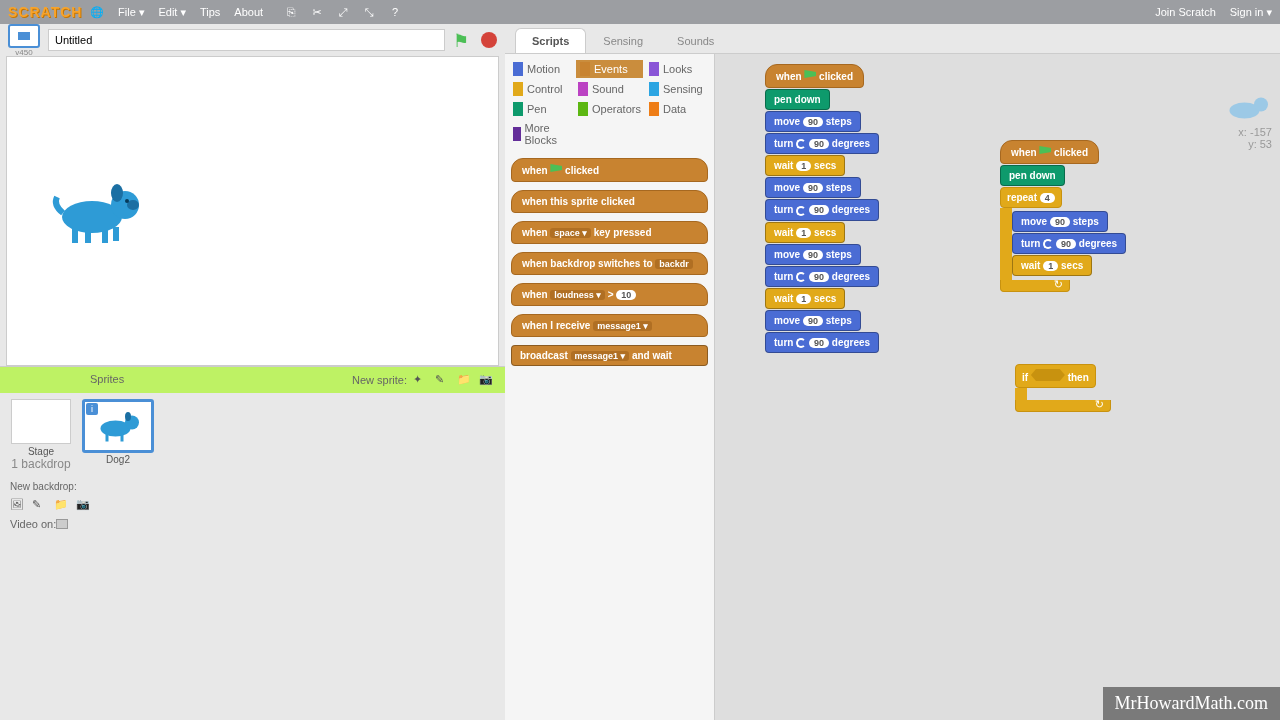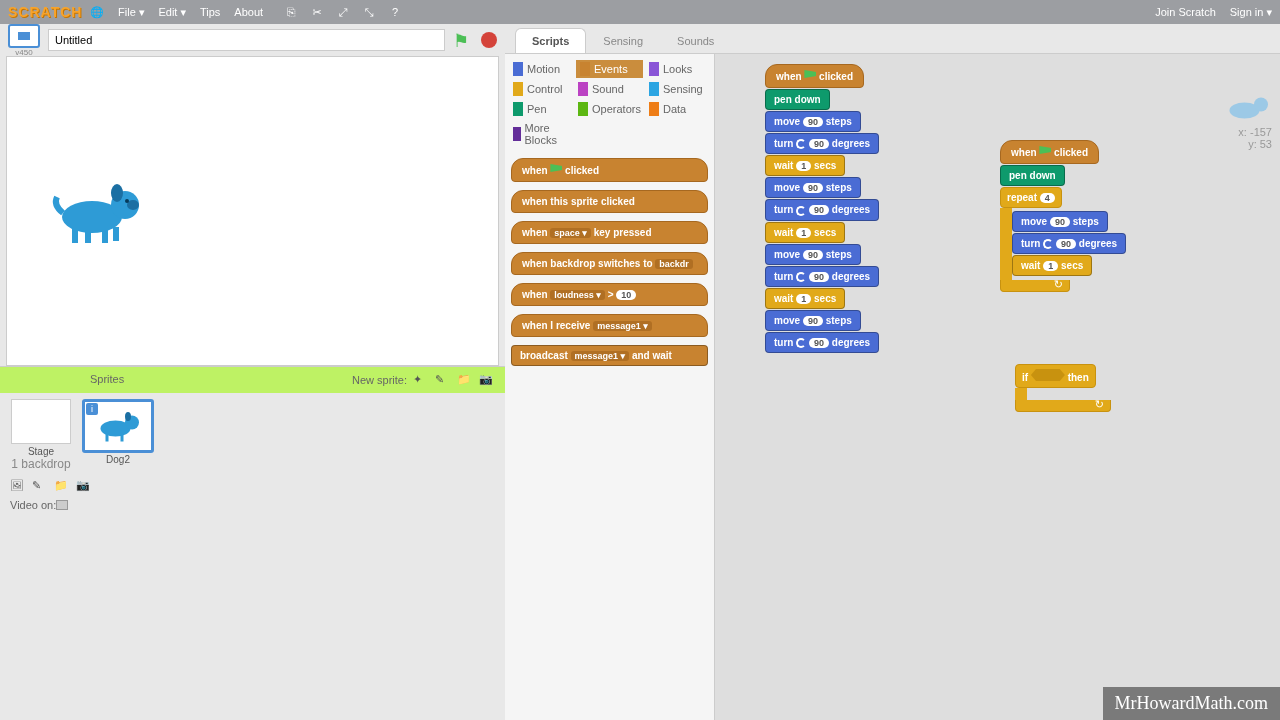--- a/index.html
+++ b/index.html
@@ -156,20 +156,21 @@
                   <ellipse cx="45" cy="40" rx="30" ry="16" fill="#2e9bd6"></ellipse>
                   <circle cx="78" cy="28" r="14" fill="#2e9bd6"></circle>
                   <ellipse cx="70" cy="16" rx="6" ry="9" fill="#1b6fa3"></ellipse>
                   <rect x="25" y="50" width="6" height="16" fill="#2e9bd6"></rect>
                   <rect x="55" y="50" width="6" height="16" fill="#2e9bd6"></rect>
                 </svg></div>
           </div>
           <div class="lbl">Dog2</div>
         </div>
       </div>
+      <div class="backdrop-row">New backdrop:</div>
       <div class="backdrop-icons">
         <span class="tool-icon">🖼</span>
         <span class="tool-icon">✎</span>
         <span class="tool-icon">📁</span>
         <span class="tool-icon">📷</span>
       </div>
       <div class="video-row">
         <span>Video on:</span>
         <div class="box"></div>
       </div>

